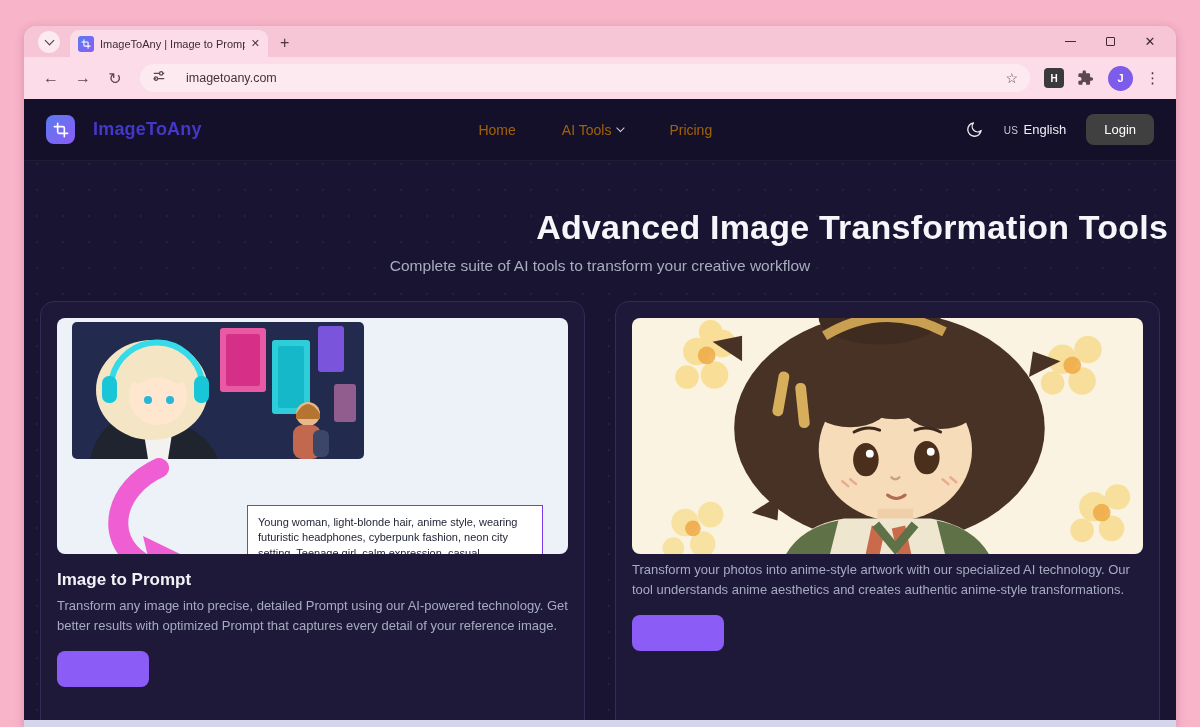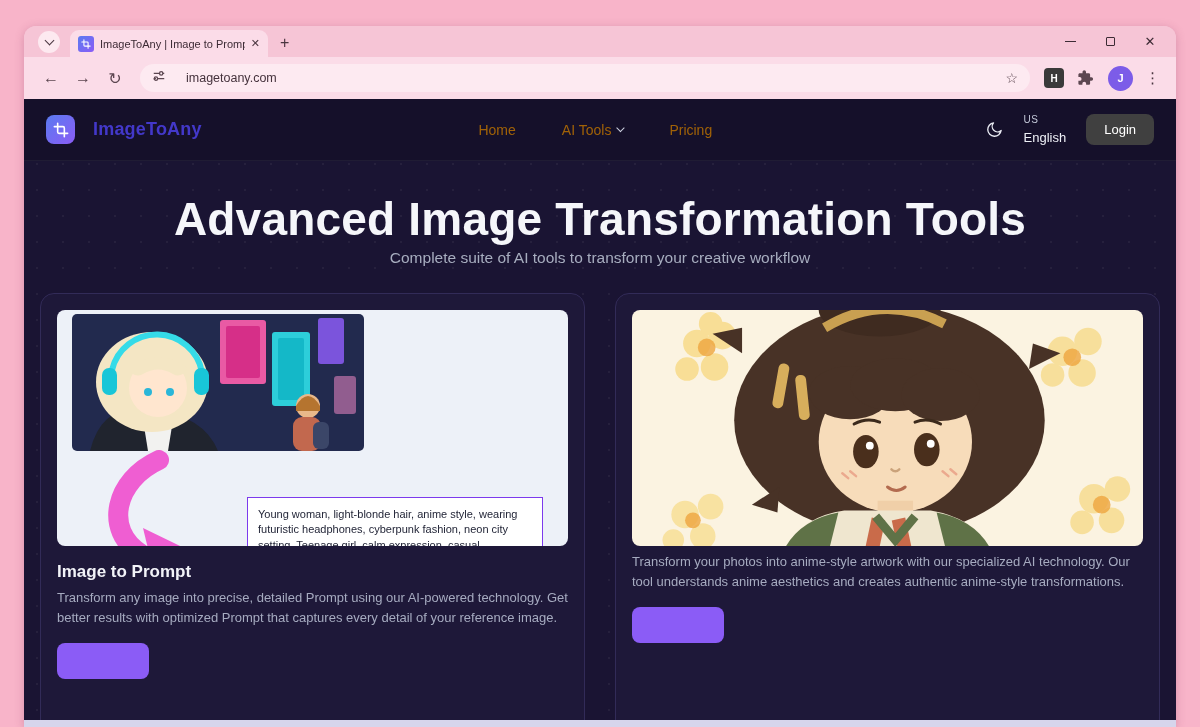--- a/index.html
+++ b/index.html
@@ -47,27 +47,27 @@
   .brand{display:flex;align-items:center;gap:18px;}
   .brand-icon{width:29px;height:29px;border-radius:8px;background:linear-gradient(135deg,#5a7bf0,#8b5cf6);
      display:flex;align-items:center;justify-content:center;}
   .brand-icon svg{width:16px;height:16px;}
   .brand-name{font-size:18px;font-weight:bold;color:#4338ca;letter-spacing:.2px;}
   .main-nav{position:absolute;left:50%;transform:translateX(-52%);display:flex;align-items:center;gap:46px;}
   .nav-link{font-size:14px;color:#a16207;display:flex;align-items:center;gap:6px;}
   .chev-sm{width:6px;height:6px;border-right:1.5px solid #cfd3e2;border-bottom:1.5px solid #cfd3e2;transform:rotate(45deg);margin-top:-3px;}
   .header-right{margin-left:auto;display:flex;align-items:center;gap:20px;}
   .moon-btn svg{width:19px;height:19px;display:block;}
-  .lang{display:flex;align-items:baseline;gap:5px;color:#eef0f6;flex-direction:column;}
+  .lang{display:flex;align-items:baseline;gap:5px;color:#eef0f6;}
   .lang-region{font-size:10px;color:#c3c8d8;letter-spacing:.5px;}
   .lang-name{font-size:13px;}
   .login-btn{background:#404040;color:#fff;font-size:13px;font-weight:500;border:none;border-radius:8px;padding:8px 18px;}
 
   .hero{text-align:center;padding-top:36px;}
-  .hero-title{font-size:46px;line-height:44px;font-weight:bold;color:#f5f6fa;margin:0;letter-spacing:.2px;}
+  .hero-title{font-size:34px;line-height:44px;font-weight:bold;color:#f5f6fa;margin:8px;letter-spacing:.2px;text-align:right;}
   .hero-sub{font-size:15.5px;color:#a7adbf;margin:8px 0 0;}
 
   .cards{display:flex;gap:30px;padding:26px 16px 0;}
   .card{flex:1;border:1px solid #322b58;border-radius:14px;background:#1e1839;padding:16px;height:490px;}
   .panel{height:236px;border-radius:8px;position:relative;overflow:hidden;}
   .panel-light{background:#edf1f8;}
   .photo{position:absolute;left:15px;top:4px;width:292px;height:137px;border-radius:5px;overflow:hidden;}
   .photo svg,.panel-art svg{display:block;width:100%;height:100%;}
   .arrow-wrap{position:absolute;left:30px;top:140px;width:160px;height:150px;}
   .prompt-box{position:absolute;left:190px;top:187px;width:296px;height:130px;background:#fff;

